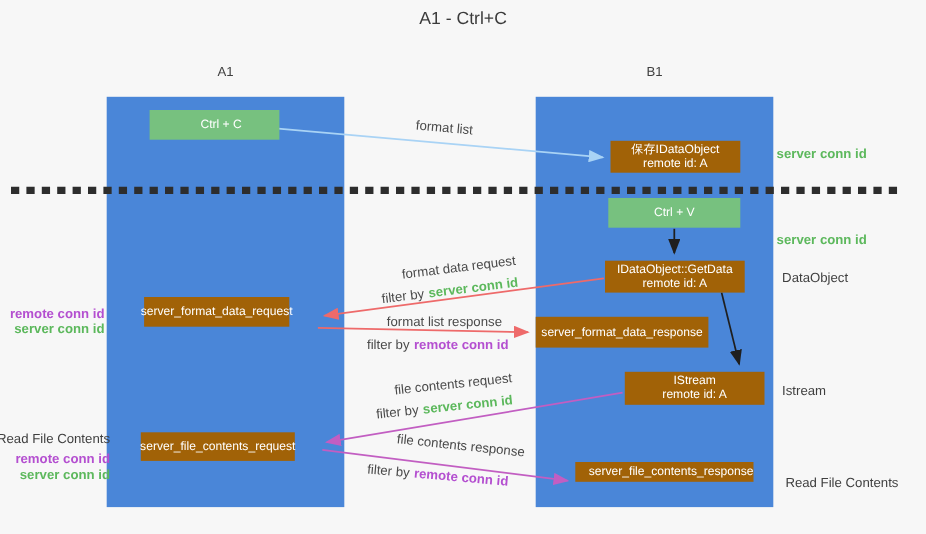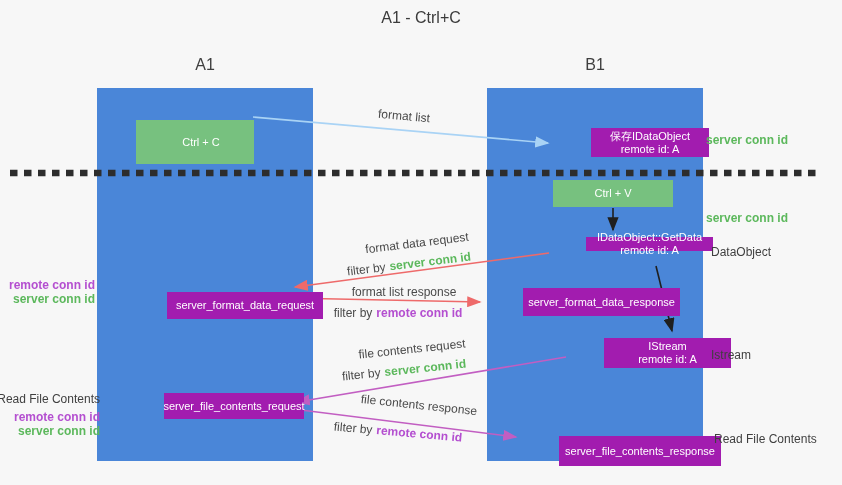--- a/index.html
+++ b/index.html
@@ -6,28 +6,28 @@
   body{
     width:842px;height:485px;position:relative;overflow:hidden;
     background:#f7f7f7;
     font-family:"Liberation Sans","DejaVu Sans",sans-serif;
     color:#3b3b3b;
   }
   .abs{position:absolute;}
   
   .title{left:0;top:8px;width:842px;text-align:center;font-size:16px;line-height:20px;color:#3b3b3b;}
   
-  .lane-head{width:216px;text-align:center;font-size:16px;line-height:14px;color:#3f3f3f;}
+  .lane-head{width:216px;text-align:center;font-size:12px;line-height:14px;color:#3f3f3f;}
   
   .lane{width:216px;height:373px;top:88px;background:#4a86d8;}
   
   .node{display:flex;flex-direction:column;align-items:center;justify-content:center;
         color:#ffffff;font-size:11px;line-height:13px;text-align:center;z-index:3;box-sizing:border-box;}
   .green{background:#77c17f;}
-  .orange{background:#a21caf;margin-left:36px;}
+  .orange{background:#a16207;}
   
   .alabel{font-size:12px;color:#4a4a4a;white-space:nowrap;z-index:4;transform-origin:center;}
   .center{transform:translate(-50%,-50%);}
   .key-green{color:#5cb85c;font-weight:bold;}
   .key-purple{color:#b44fd0;font-weight:bold;}
   .f-prefix{margin-right:4px;}
   
   .ann{font-size:12px;white-space:nowrap;z-index:4;}
   .ann.right-col{text-align:left;}
   .ann.left-col{text-align:right;}
@@ -77,56 +77,56 @@
 
   <line x1="549" y1="253" x2="295" y2="287" stroke="#ee6a6a" stroke-width="1.6" marker-end="url(#mred)"></line>
 
   <line x1="289" y1="298" x2="480" y2="302" stroke="#ee6a6a" stroke-width="1.6" marker-end="url(#mred)"></line>
 
   <line x1="566" y1="357" x2="297" y2="402" stroke="#c25ec2" stroke-width="1.6" marker-end="url(#mmag)"></line>
 
   <line x1="293" y1="409" x2="516" y2="437" stroke="#c25ec2" stroke-width="1.6" marker-end="url(#mmag)"></line>
 </svg>
 
-<div class="abs node green" style="left:136px;top:120px;width:118px;height:44px;padding-left:12px;">
+<div class="abs node green" style="left:136px;top:100px;width:118px;height:27px;padding-left:12px;">
   <div>Ctrl + C</div>
 </div>
 
 <div class="abs node orange" style="left:555px;top:128px;width:118px;height:29px;">
   <div>保存IDataObject</div>
   <div>remote id: A</div>
 </div>
 
 <div class="abs node green" style="left:553px;top:180px;width:120px;height:27px;">
   <div>Ctrl + V</div>
 </div>
 
-<div class="abs node orange" style="left:550px;top:237px;width:127px;height:14px;">
+<div class="abs node orange" style="left:550px;top:237px;width:127px;height:29px;">
   <div>IDataObject::GetData</div>
   <div>remote id: A</div>
 </div>
 
-<div class="abs node orange" style="left:131px;top:292px;width:156px;height:27px;">
+<div class="abs node orange" style="left:131px;top:270px;width:132px;height:27px;">
   <div>server_format_data_request</div>
 </div>
 
 <div class="abs node orange" style="left:487px;top:288px;width:157px;height:28px;">
   <div>server_format_data_response</div>
 </div>
 
 <div class="abs node orange" style="left:568px;top:338px;width:127px;height:30px;">
   <div>IStream</div>
   <div>remote id: A</div>
 </div>
 
 <div class="abs node orange" style="left:128px;top:393px;width:140px;height:26px;">
   <div>server_file_contents_request</div>
 </div>
 
-<div class="abs node orange" style="left:523px;top:436px;width:162px;height:30px;">
+<div class="abs node orange" style="left:523px;top:420px;width:162px;height:18px;align-items:flex-end;">
   <div>server_file_contents_response</div>
 </div>
 
 <div class="abs alabel center" style="left:404px;top:116px;transform:translate(-50%,-50%) rotate(5deg);">format list</div>
 
 <div class="abs alabel center" style="left:417px;top:243px;transform:translate(-50%,-50%) rotate(-7deg);">format data request</div>
 <div class="abs alabel center" style="left:409px;top:264px;transform:translate(-50%,-50%) rotate(-7deg);">
   <span class="f-prefix">filter by</span><span class="key-green">server conn id</span>
 </div>
 

